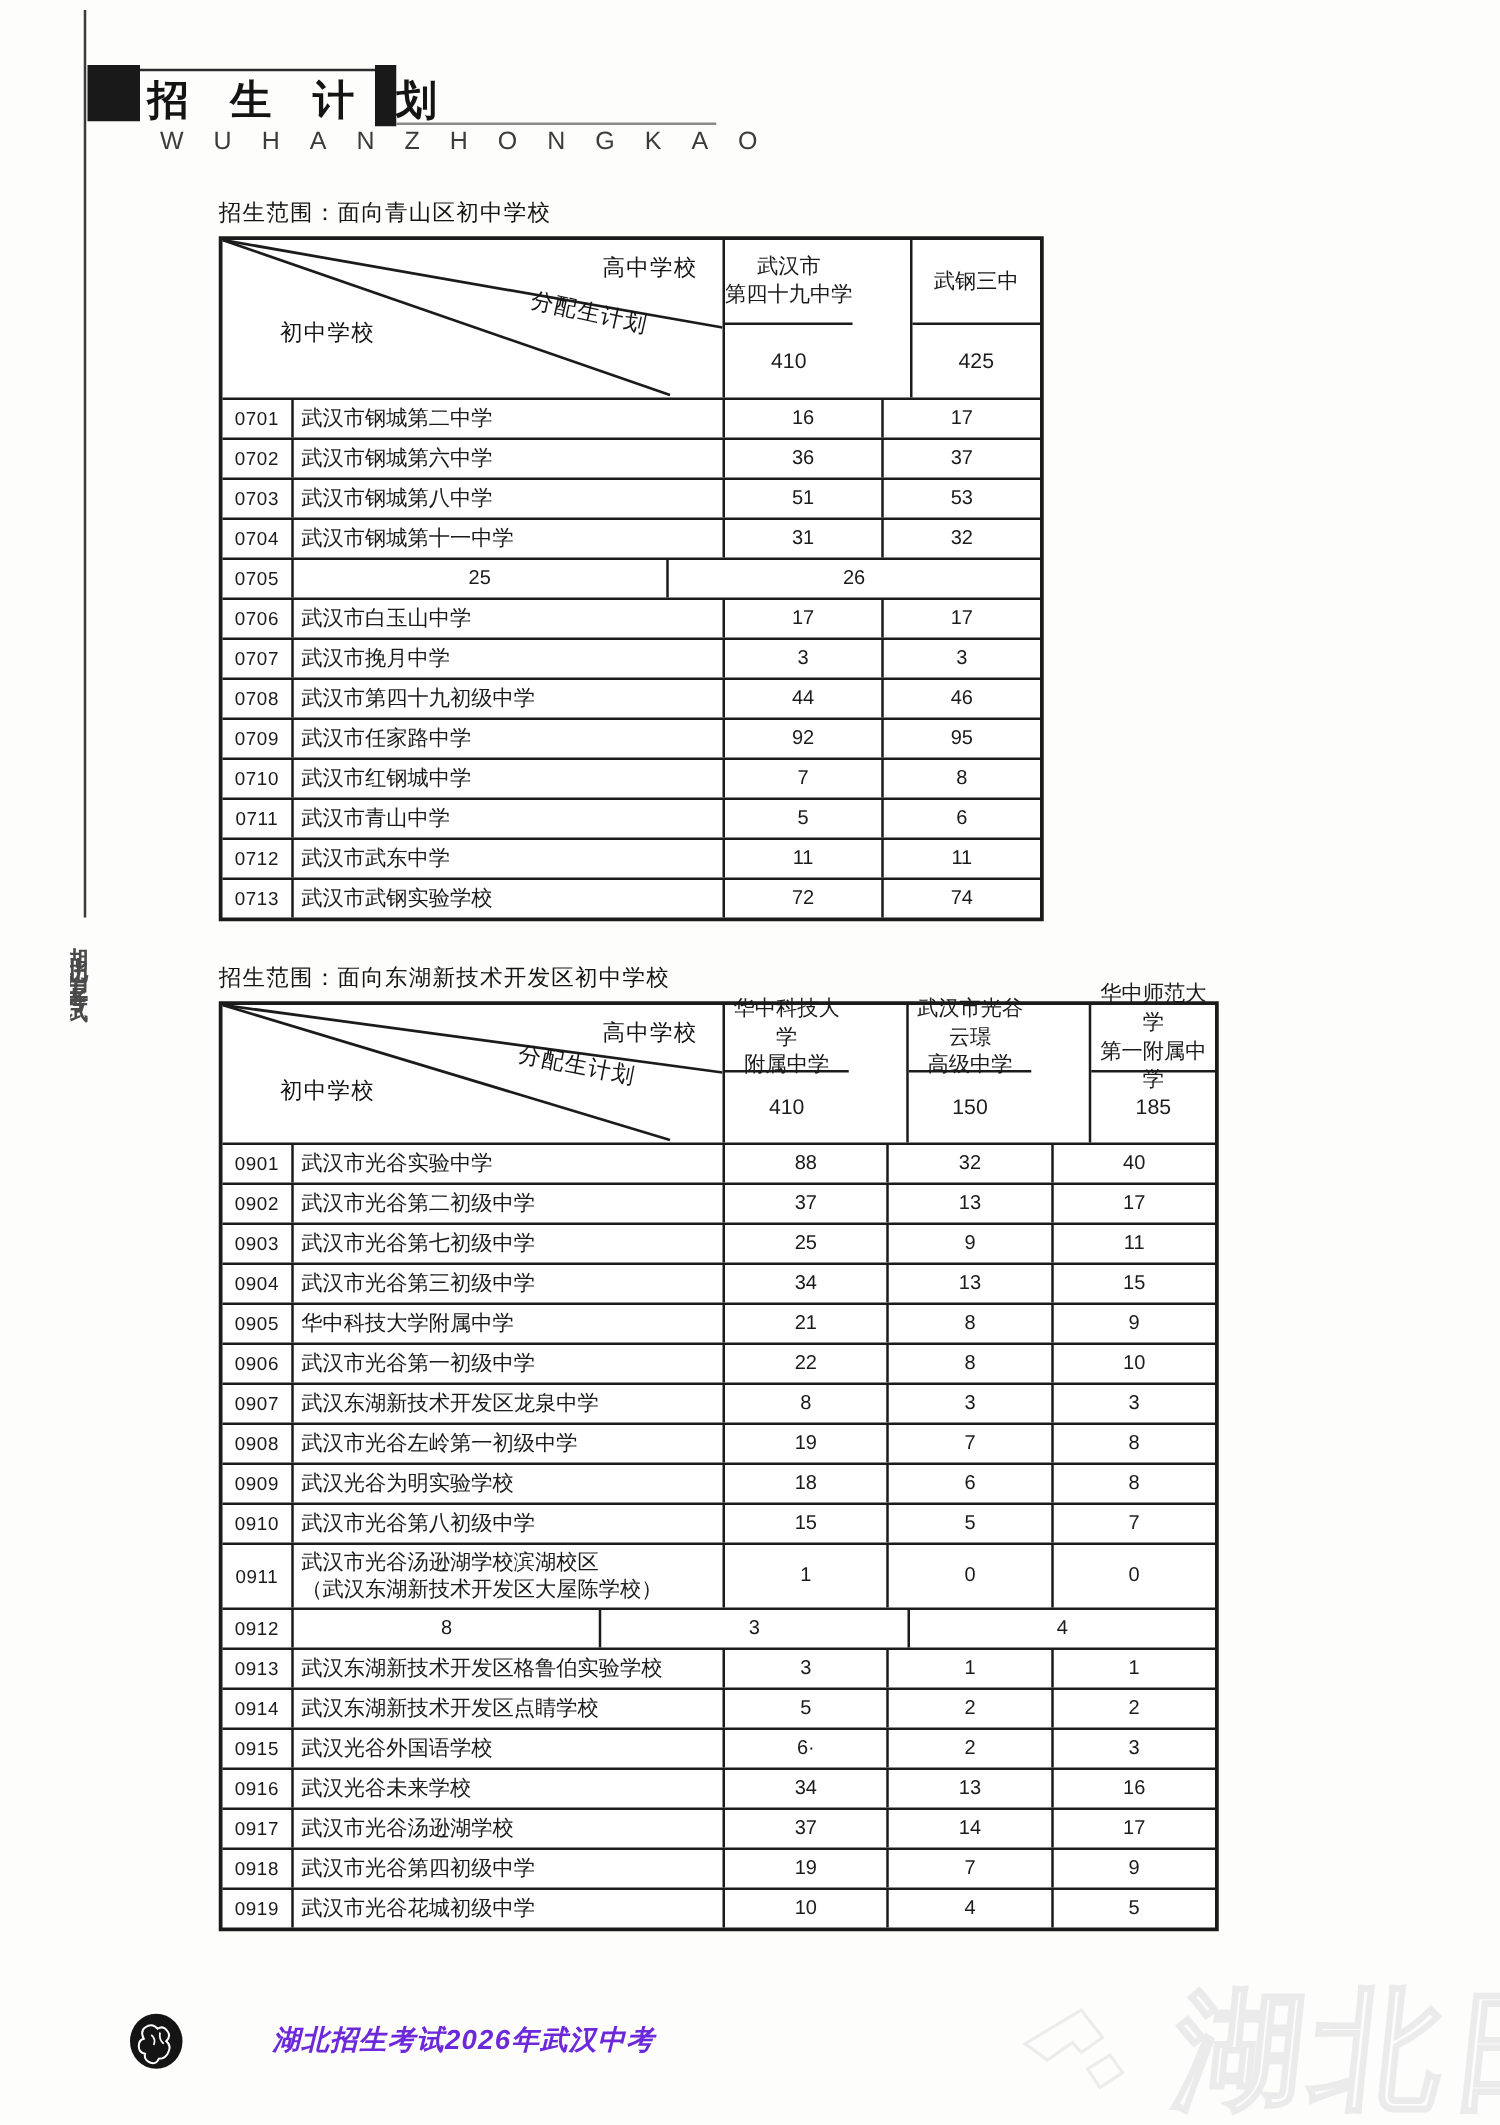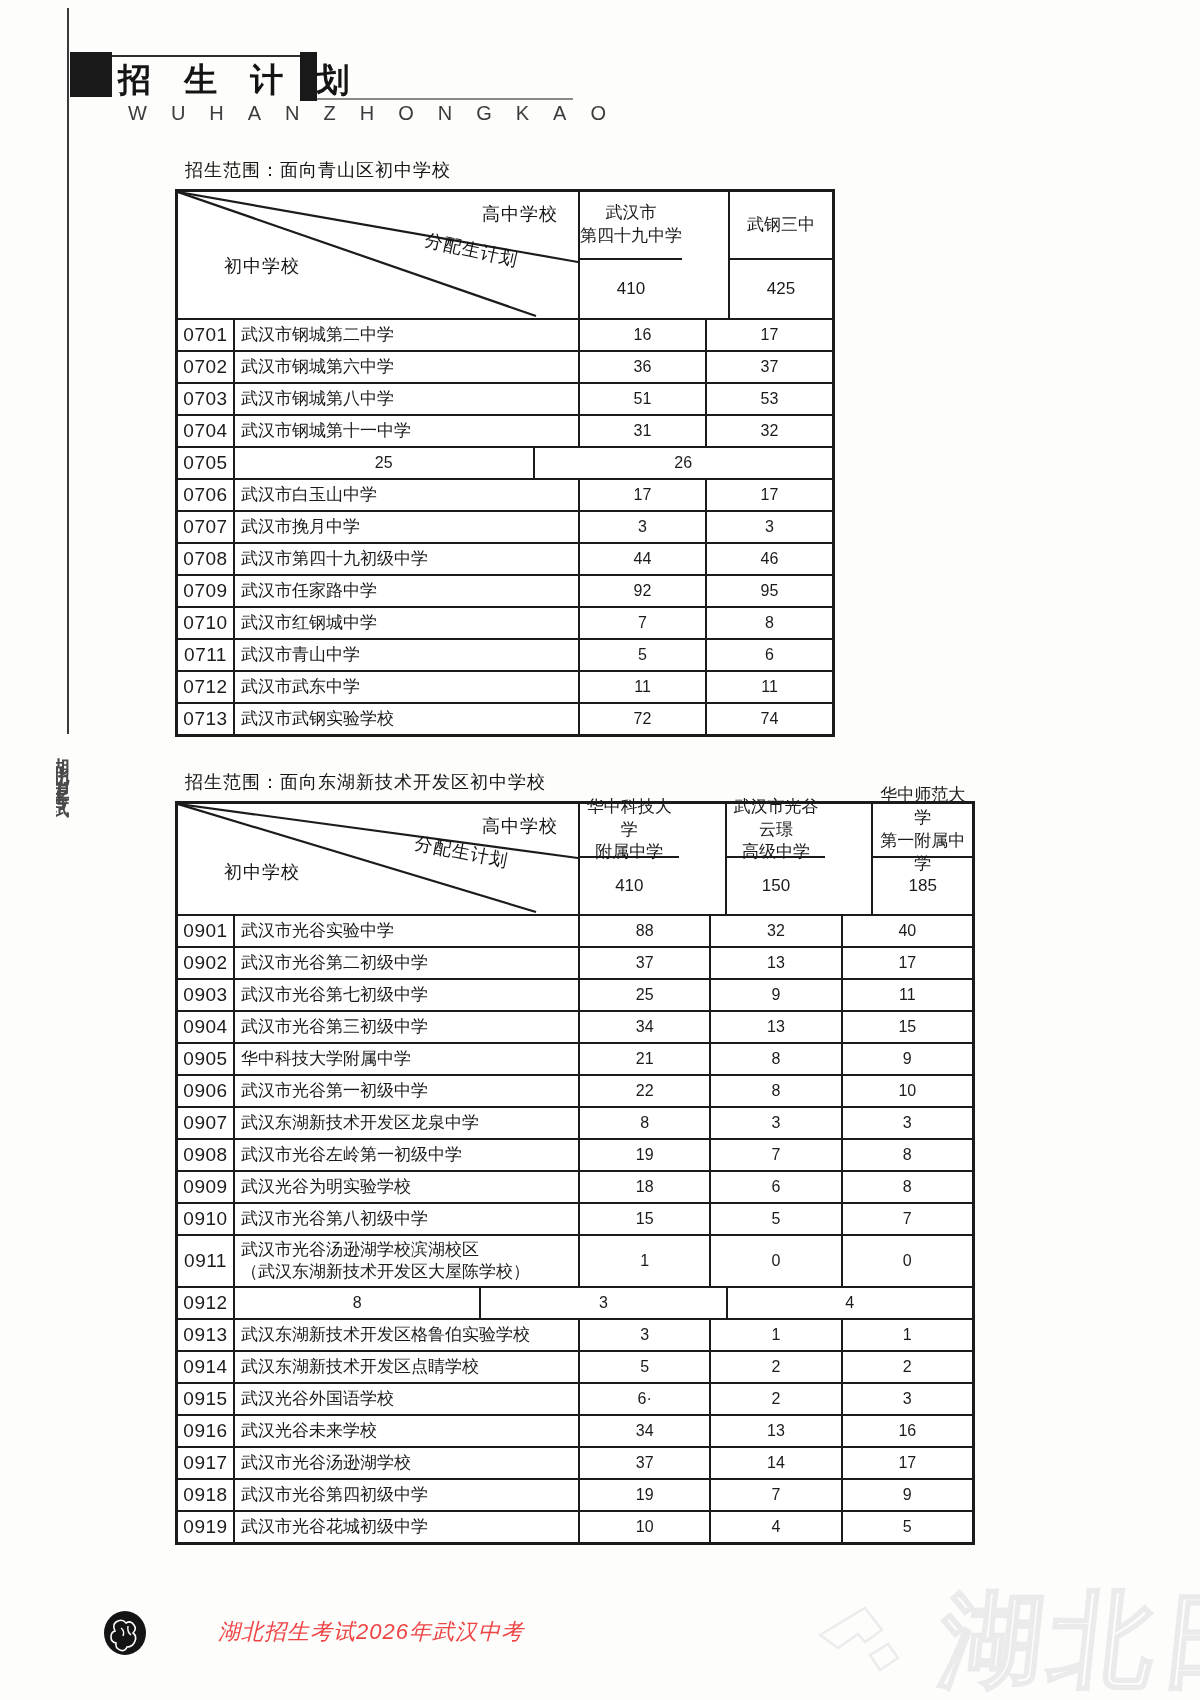--- a/index.html
+++ b/index.html
@@ -25,21 +25,21 @@
   .side-text{
     writing-mode:vertical-rl;text-orientation:upright;
     font-size:20px;line-height:1.1;letter-spacing:8px;color:#2b2b2b;
     margin-left:-7px;font-weight:bold;opacity:.85;
   }
 
   
   .table-block{position:absolute;left:175px;}
   .tb1{top:158px;width:660px;}
   .tb2{top:770px;width:800px;}
-  .table-title{font-size:18px;color:#141414;margin:0 0 7px 10px;letter-spacing:1px;}
+  .table-title{font-size:18px;color:#141414;margin:0 0 7px 0;letter-spacing:1px;}
   .table-box{border:3px solid #1b1b1b;background:#fff;}
   .thead{display:flex;}
   .tb1 .thead{height:126px;}
   .tb2 .thead{height:110px;}
   .corner{width:400px;position:relative;flex:none;}
   .corner svg{position:absolute;left:0;top:0;width:100%;height:100%;}
   .corner-label{position:absolute;font-size:18px;color:#141414;letter-spacing:1px;white-space:nowrap;}
   .lab-top{right:20px;top:10px;}
   .lab-mid{left:246px;top:46px;transform:rotate(12.5deg);}
   .tb2 .lab-mid{left:236px;top:36px;transform:rotate(11deg);}
@@ -49,28 +49,28 @@
   .column-header{flex:1;border-left:2px solid #1b1b1b;display:flex;flex-direction:column;}
   .column-name{
     border-bottom:2px solid #1b1b1b;display:flex;align-items:center;justify-content:center;
     text-align:center;font-size:17px;line-height:1.35;white-space:pre-line;box-sizing:border-box;
   }
   .tb1 .column-name{height:68px;}
   .tb2 .column-name{height:54px;}
   .column-quota{flex:1;display:flex;align-items:center;justify-content:center;font-size:17px;}
   .tbody .trow{display:flex;border-top:2px solid #1b1b1b;min-height:30px;align-items:stretch;}
   .cell{display:flex;align-items:center;font-size:17px;box-sizing:border-box;}
-  .cell.code{width:55px;flex:none;justify-content:center;font-size:19px;letter-spacing:.5px;}
+  .cell.code{width:55px;flex:none;justify-content:center;font-size:15px;letter-spacing:.5px;}
   .cell.name{width:345px;flex:none;border-left:2px solid #1b1b1b;padding:3px 6px;white-space:pre-line;line-height:1.3;}
   .cell.val{flex:1;border-left:2px solid #1b1b1b;justify-content:center;font-size:16px;}
 
   
   .footer-logo{left:103px;top:1610px;}
   .footer-page{left:162px;top:1704px;font-size:31px;color:#161616;}
-  .footer-journal{left:218px;top:1617px;font-size:22px;font-style:italic;font-weight:normal;color:#ef4444;letter-spacing:1px;}
+  .footer-journal{left:218px;top:1617px;font-size:22px;font-style:italic;font-weight:bold;color:#6d28d9;letter-spacing:1px;}
 
   
   .watermark{
     left:940px;top:1572px;font-size:104px;font-weight:bold;letter-spacing:6px;white-space:nowrap;
     color:transparent;-webkit-text-stroke:2px #ebebeb;transform:skewX(-6deg);
   }
   .wm-logo{left:810px;top:1600px;}
 </style>
 </head>
 <body>

